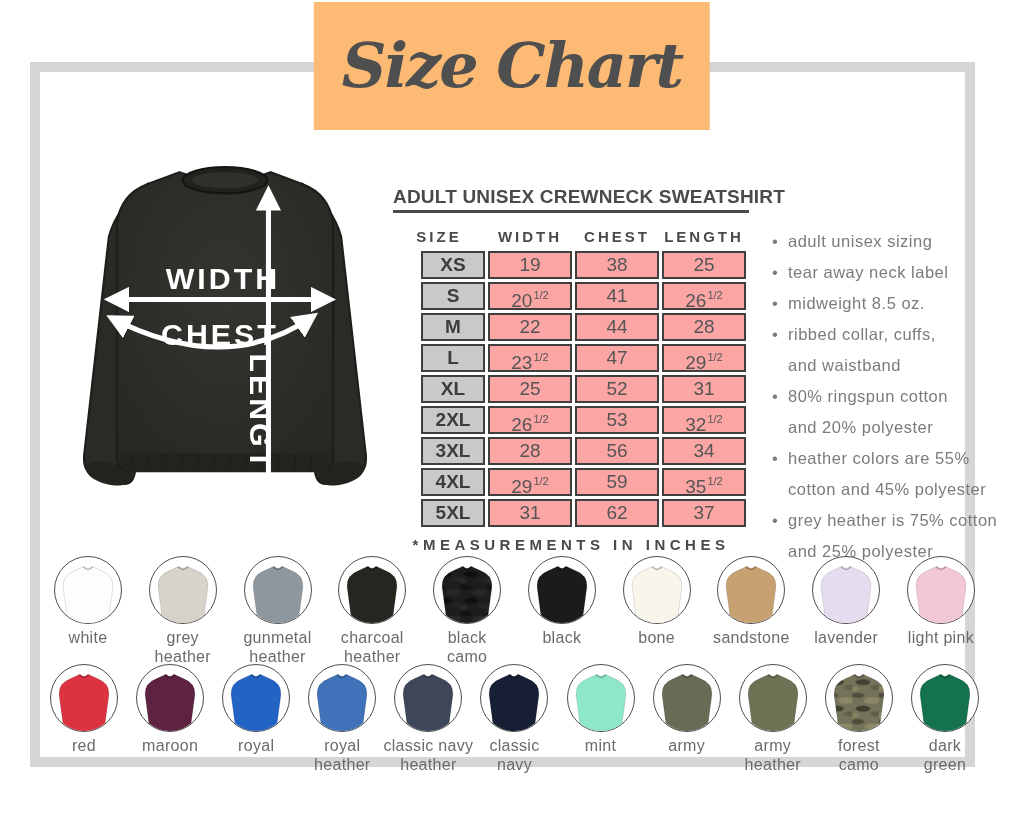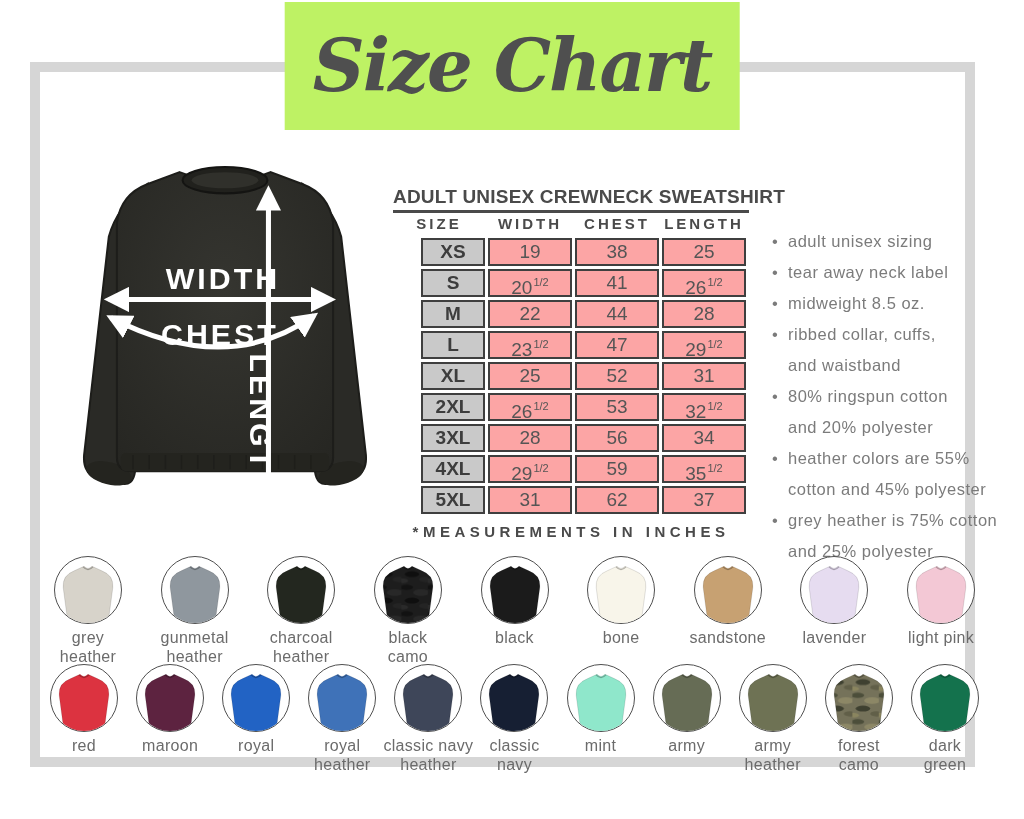--- a/index.html
+++ b/index.html
@@ -6,35 +6,35 @@
   body{
     width:1024px;height:819px;position:relative;background:#ffffff;
     font-family:"Liberation Sans", sans-serif;overflow:hidden;
   }
   .frame{
     position:absolute;left:30px;top:62px;width:945px;height:705px;
     border:10px solid #d6d6d6;box-sizing:border-box;
   }
   .title{
     position:absolute;top:2px;left:50%;transform:translateX(-50%);
-    background:#bef264;padding:0 28px;z-index:5;
+    background:#fdba74;padding:0 28px;z-index:5;
     font-family:"DejaVu Serif", serif;font-style:italic;font-weight:bold;
-    font-size:72px;line-height:128px;color:#4f4f4f;white-space:nowrap;
+    font-size:62px;line-height:128px;color:#4f4f4f;white-space:nowrap;
     letter-spacing:-2px;
   }
   
   .diagram{position:absolute;left:58px;top:158px;width:334px;height:384px;}
   .diagram svg{width:100%;height:100%;}
   .diagram text{font-family:"Liberation Sans",sans-serif;font-weight:bold;fill:#ffffff;}
   
   .size-table{position:absolute;left:393px;top:186px;width:356px;}
   .table-heading{
     display:block;text-align:center;font-size:19px;font-weight:bold;color:#4a4a4a;
     letter-spacing:0.2px;border-bottom:3px solid #4a4a4a;padding-bottom:2px;
-    margin-bottom:0;white-space:nowrap;
+    margin-bottom:13px;white-space:nowrap;
   }
   .thead,.trow{display:grid;grid-template-columns:92px 84px 84px 84px;gap:3px;margin-bottom:3px;}
   .thead .hcell{
     text-align:center;font-size:15px;font-weight:bold;color:#4a4a4a;
     letter-spacing:3px;padding:2px 0 3px 0;
   }
   .cell{
     border:2px solid #3f3f3f;height:24px;line-height:24px;text-align:center;
     font-size:19px;box-sizing:content-box;
   }
@@ -218,20 +218,29 @@
 cotton and 45% polyester</li>
       <li>grey heather is 75% cotton
 and 25% polyester</li>
     </ul>
 </div>
 
 <div class="swatch-row" id="swatch-row-1">
     <div class="swatch">
       <div class="circle">
         <svg viewBox="0 0 100 100">
+          <path d="M20,103 L12.5,47 Q10.5,28 29,21 L44,14 Q50,20.5 56,14 L71,21 Q89.5,28 87.5,47 L80,103 Z" fill="#fdfdfd" stroke="rgba(0,0,0,0.18)" stroke-width="1"></path>
+          <path d="M42.5,15 Q50,23 57.5,15" fill="none" stroke="rgba(0,0,0,0.28)" stroke-width="2"></path>
+        </svg>
+      </div>
+      <div class="swatch-label">white</div>
+    </div>
+    <div class="swatch">
+      <div class="circle">
+        <svg viewBox="0 0 100 100">
           <path d="M20,103 L12.5,47 Q10.5,28 29,21 L44,14 Q50,20.5 56,14 L71,21 Q89.5,28 87.5,47 L80,103 Z" fill="#d7d3ca" stroke="rgba(0,0,0,0.18)" stroke-width="1"></path>
           <path d="M42.5,15 Q50,23 57.5,15" fill="none" stroke="rgba(0,0,0,0.28)" stroke-width="2"></path>
         </svg>
       </div>
       <div class="swatch-label">grey
 heather</div>
     </div>
     <div class="swatch">
       <div class="circle">
         <svg viewBox="0 0 100 100">

